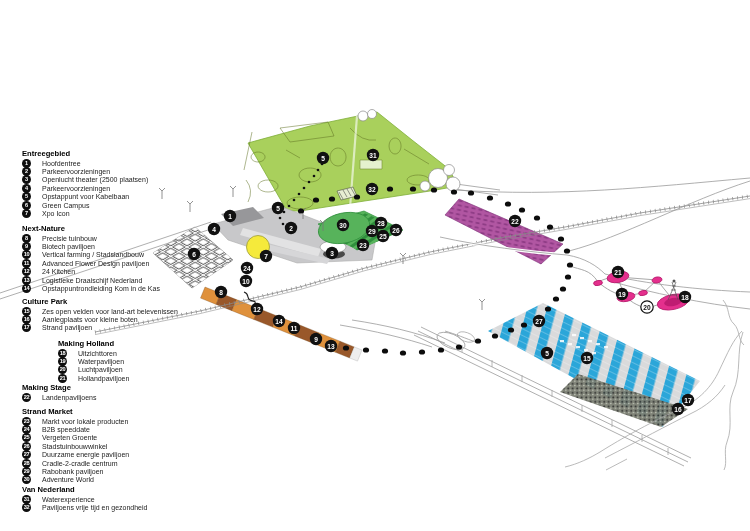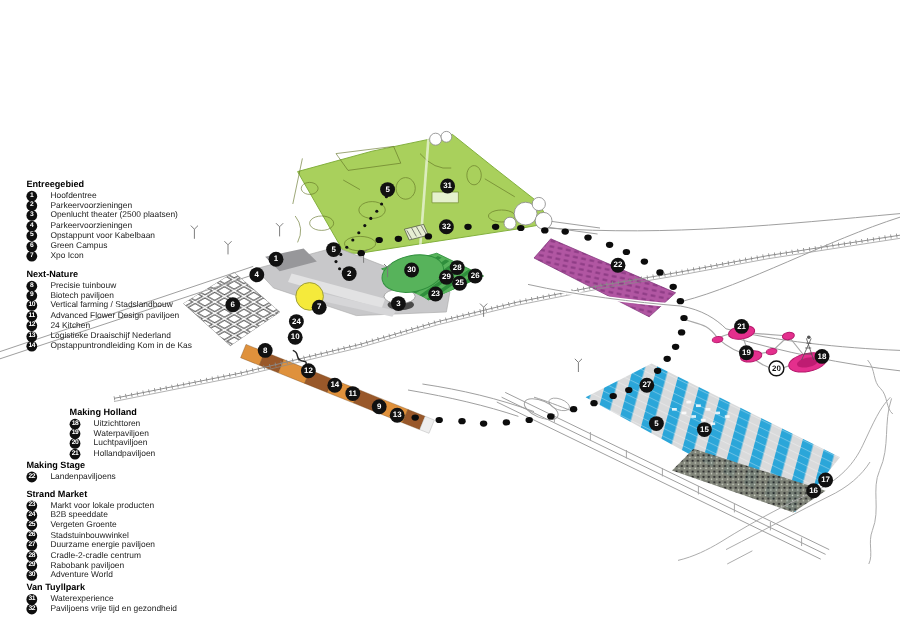--- a/index.html
+++ b/index.html
@@ -463,20 +463,35 @@
       </div>
       <div class="lrow">
         <span class="lnum">13</span>
         <span class="llab">Logistieke Draaischijf Nederland</span>
       </div>
       <div class="lrow">
         <span class="lnum">14</span>
         <span class="llab">Opstappuntrondleiding Kom in de Kas</span>
       </div>
     </div>
+    <div class="lsec" style="top: 297px;">
+      <div class="lhead">Culture Park</div>
+      <div class="lrow">
+        <span class="lnum">15</span>
+        <span class="llab">Zes open velden voor land-art belevenissen</span>
+      </div>
+      <div class="lrow">
+        <span class="lnum">16</span>
+        <span class="llab">Aanlegplaats voor kleine boten</span>
+      </div>
+      <div class="lrow">
+        <span class="lnum">17</span>
+        <span class="llab">Strand paviljoen</span>
+      </div>
+    </div>
     <div class="lsec" style="top: 339px; padding-left: 36px;">
       <div class="lhead">Making Holland</div>
       <div class="lrow">
         <span class="lnum">18</span>
         <span class="llab">Uitzichttoren</span>
       </div>
       <div class="lrow">
         <span class="lnum">19</span>
         <span class="llab">Waterpaviljoen</span>
       </div>
@@ -525,21 +540,21 @@
       <div class="lrow">
         <span class="lnum">29</span>
         <span class="llab">Rabobank paviljoen</span>
       </div>
       <div class="lrow">
         <span class="lnum">30</span>
         <span class="llab">Adventure World</span>
       </div>
     </div>
     <div class="lsec" style="top: 485px;">
-      <div class="lhead">Van Tuyllpark</div>
+      <div class="lhead">Van Nederland</div>
       <div class="lrow">
         <span class="lnum">31</span>
         <span class="llab">Waterexperience</span>
       </div>
       <div class="lrow">
         <span class="lnum">32</span>
         <span class="llab">Paviljoens vrije tijd en gezondheid</span>
       </div>
     </div>
   </div>

